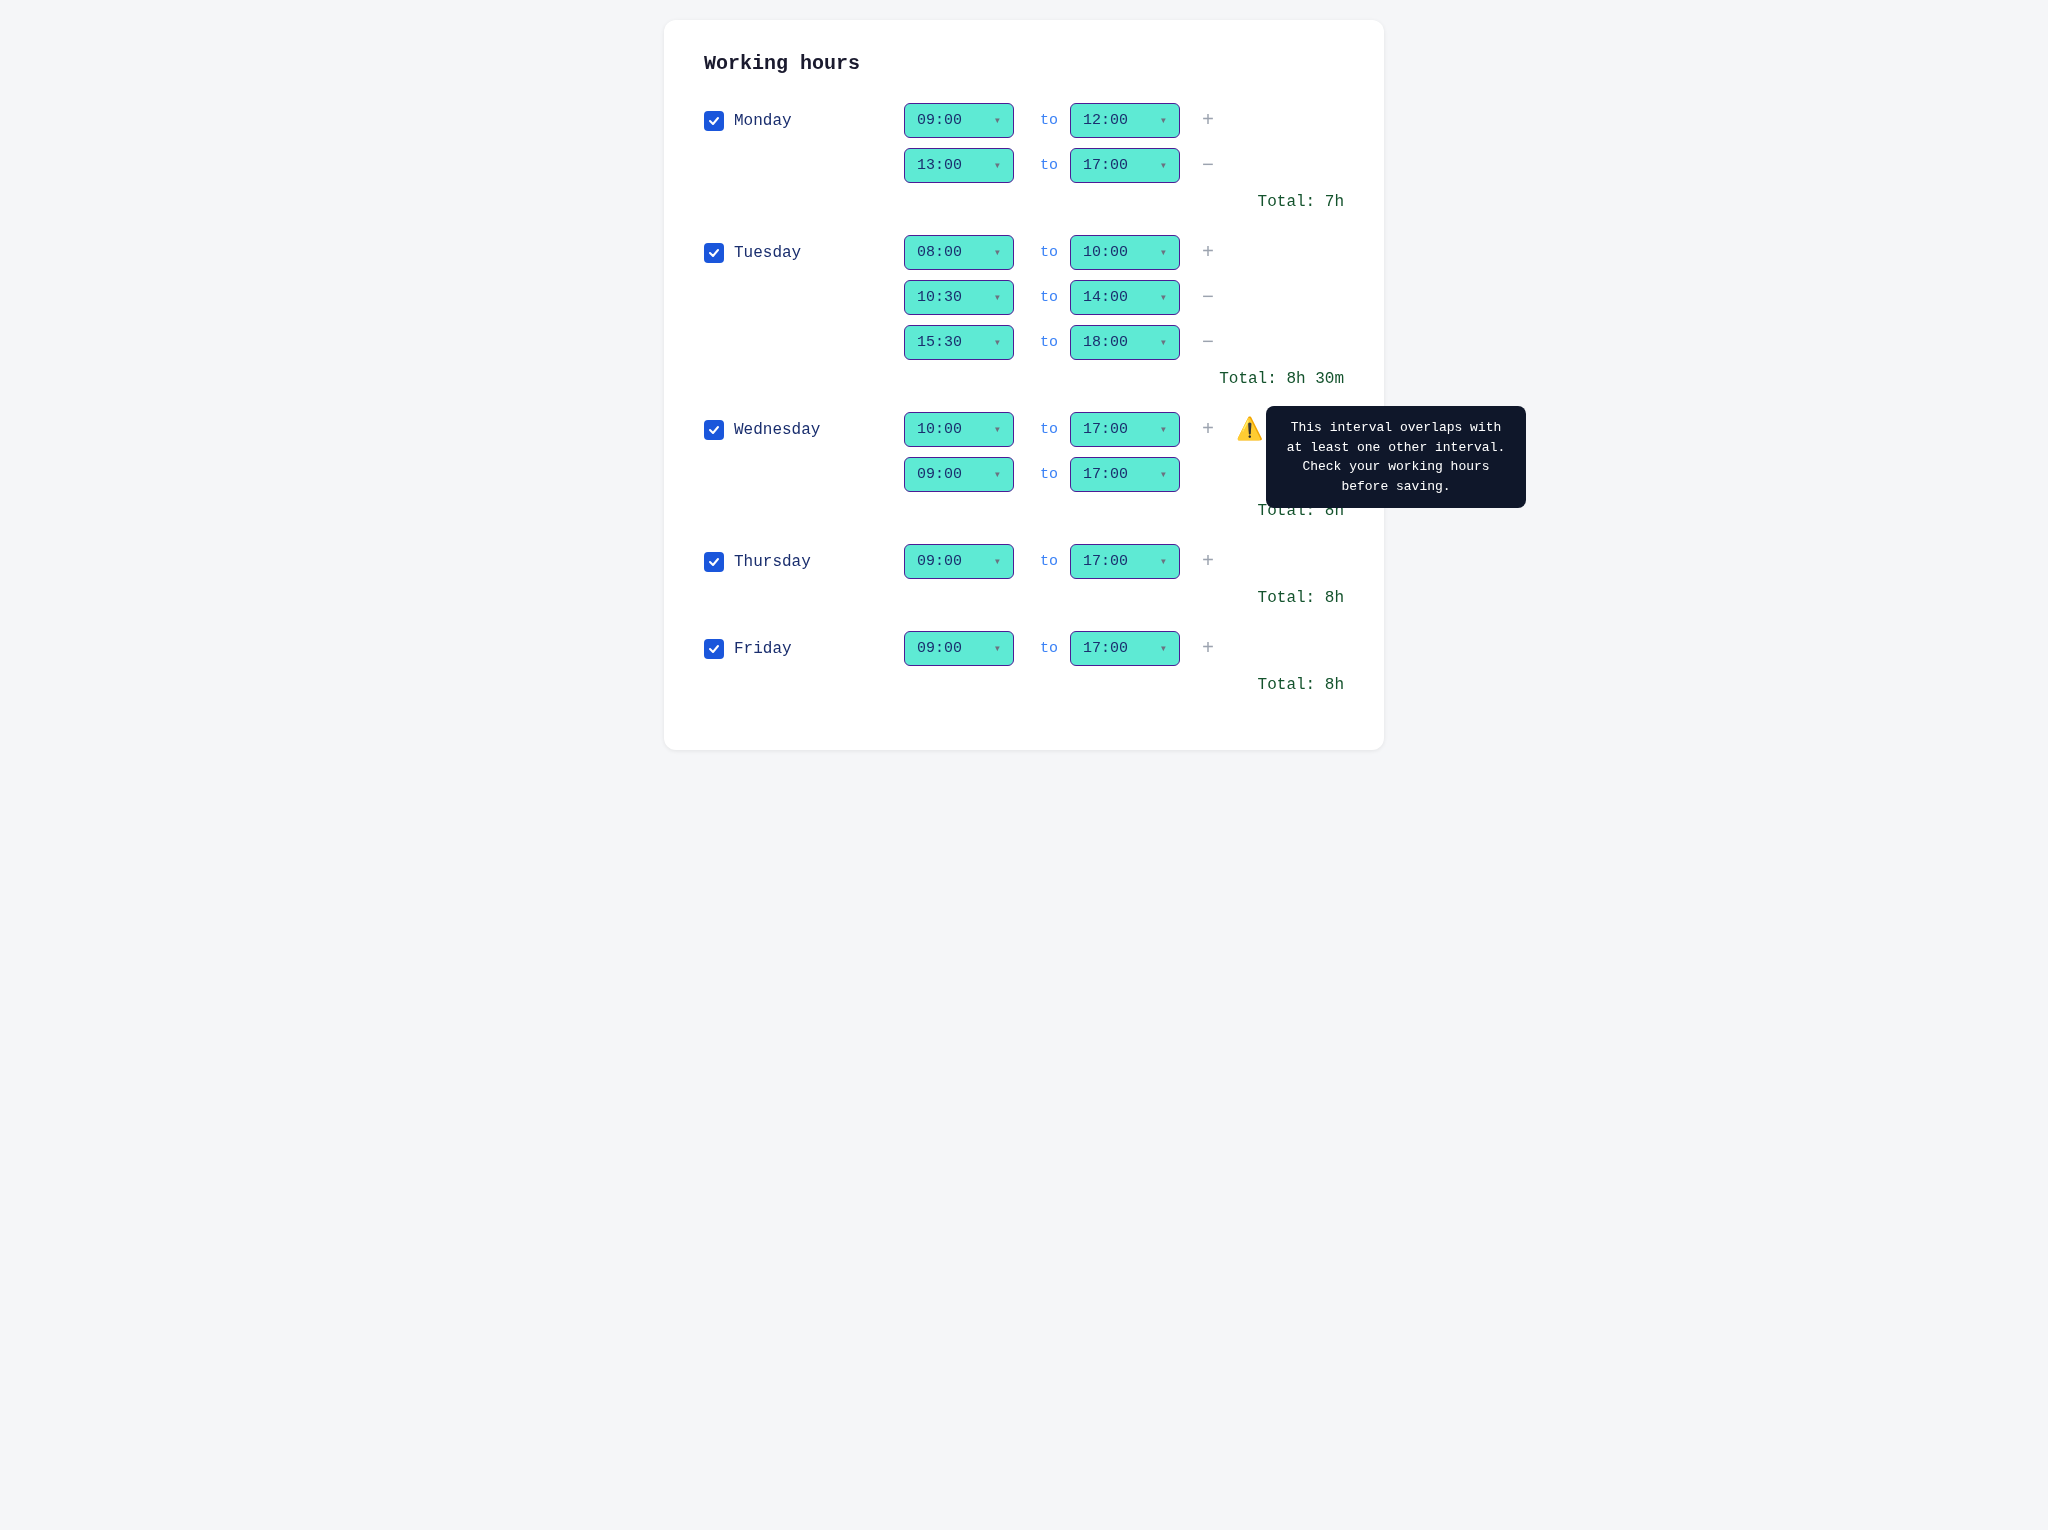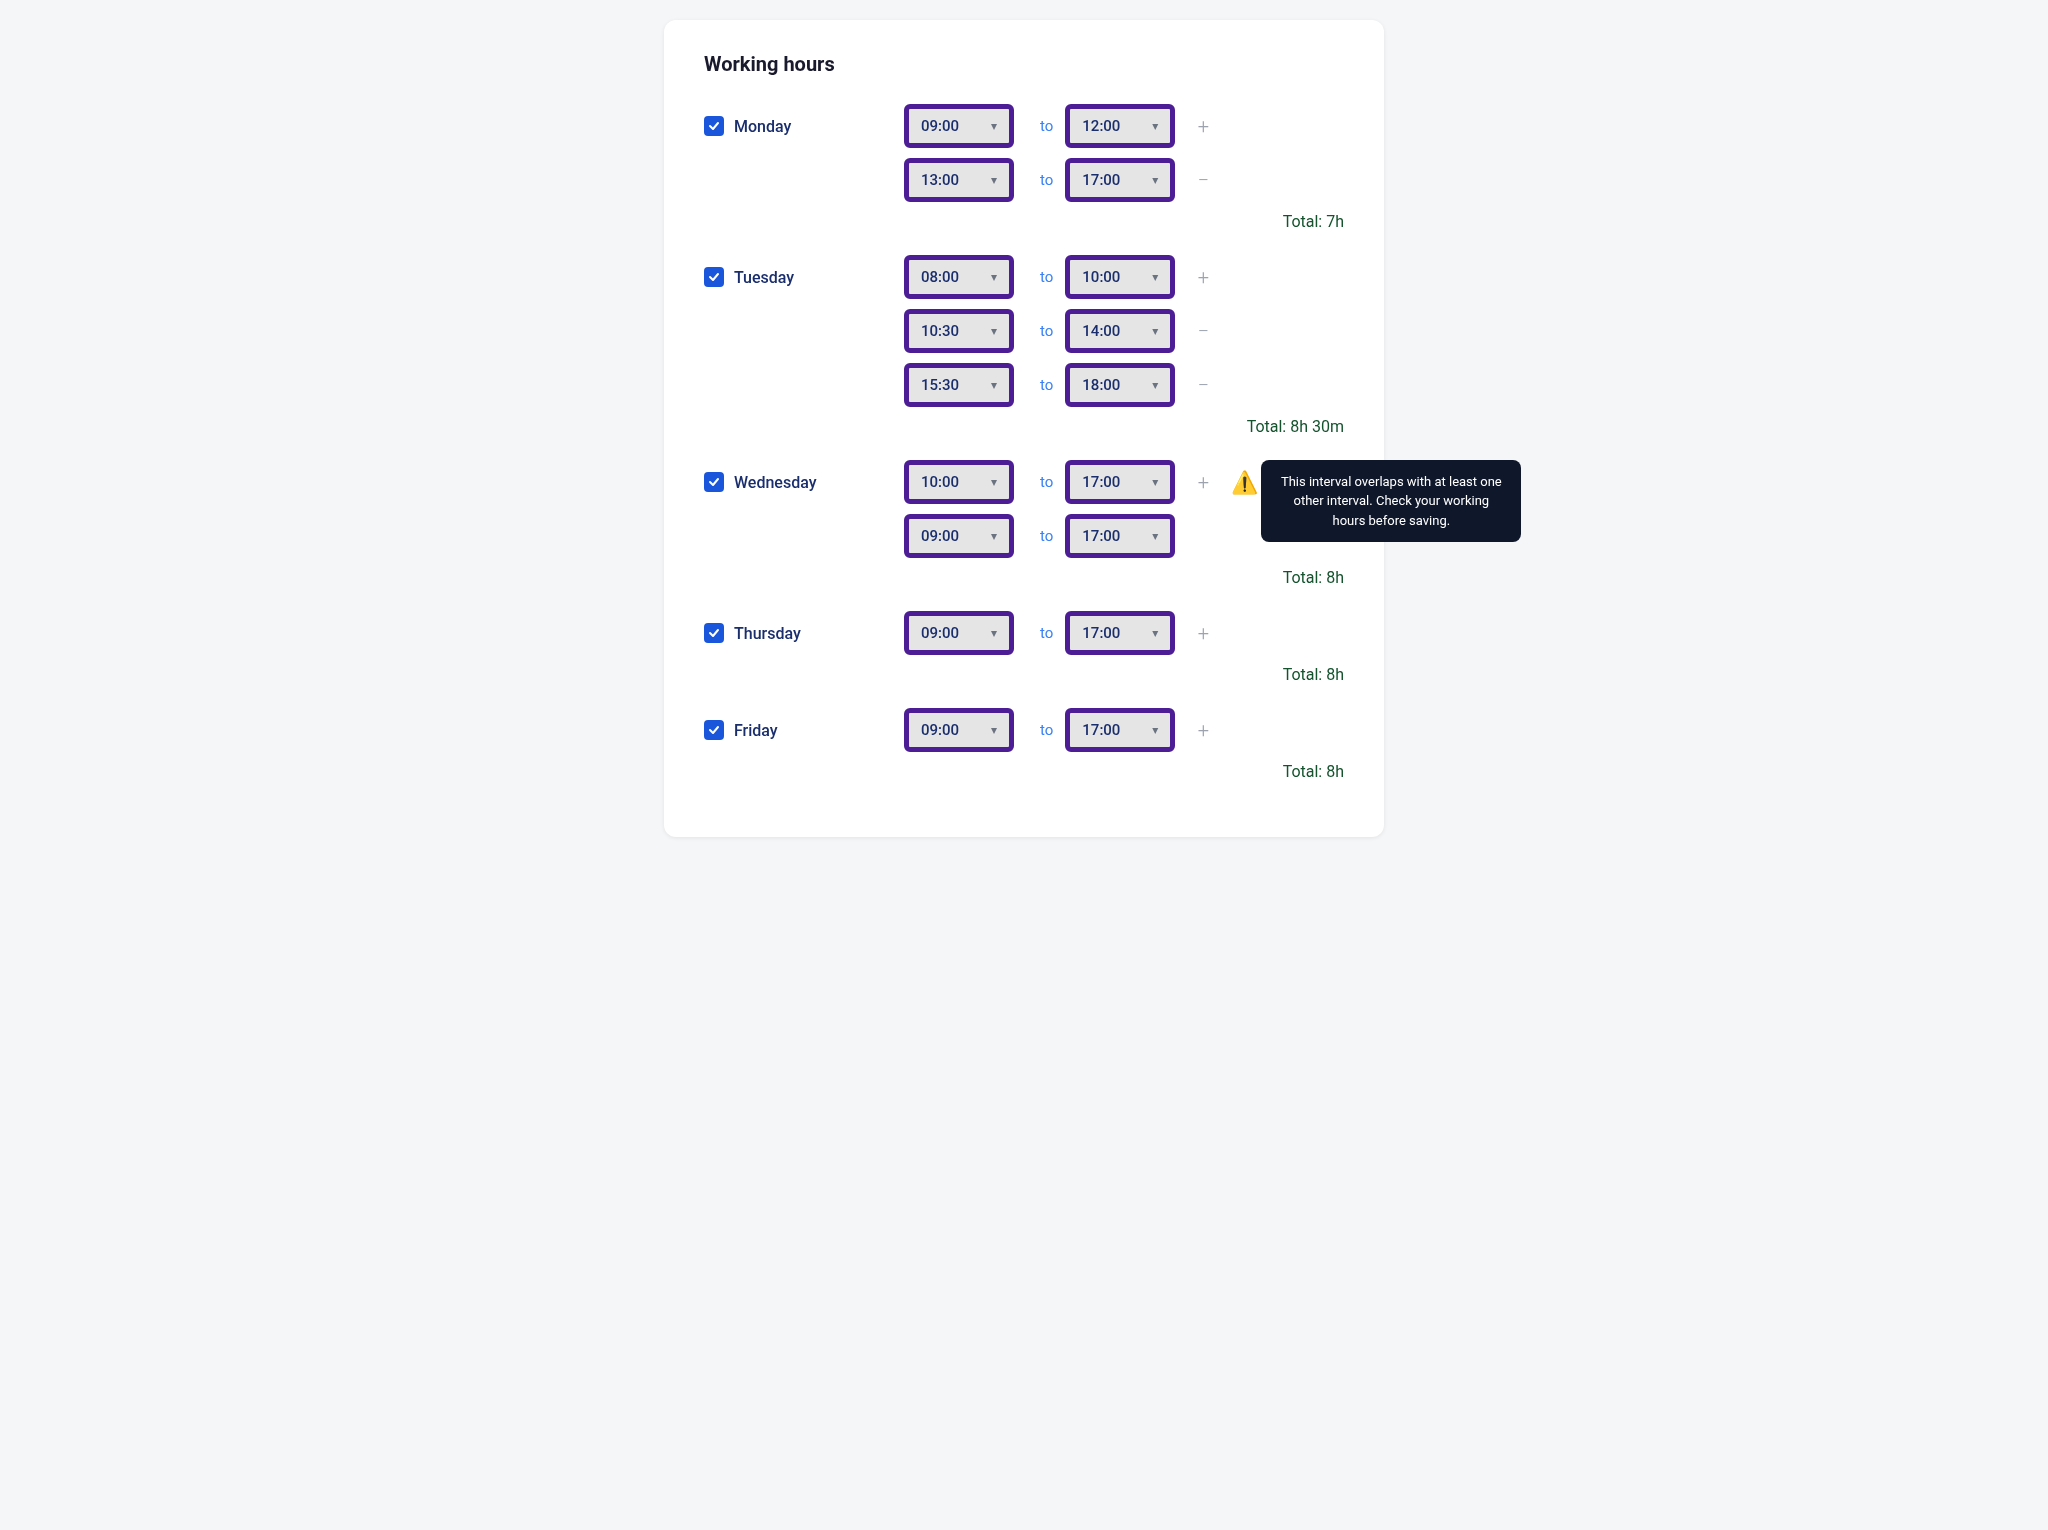--- a/index.html
+++ b/index.html
@@ -11,20 +11,21 @@
       align-items: flex-start;
       min-height: 100vh;
       padding: 20px;
     }
     .card {
       background: #fff;
       border-radius: 12px;
       padding: 32px 40px;
       width: 720px;
       box-shadow: 0 1px 4px rgba(0,0,0,0.08);
+      font-family: Liberation Mono, monospace;
     }
     .page-title {
       font-size: 20px;
       font-weight: 700;
       color: #1a1a2e;
       margin-bottom: 28px;
     }
     .day-section {
       margin-bottom: 24px;
     }
@@ -64,22 +65,22 @@
     }
     .time-controls {
       display: flex;
       align-items: center;
       gap: 12px;
       flex: 1;
     }
     .time-select {
       display: flex;
       align-items: center;
-      background: #e5e5e5;
-      border: 5px solid #4c1d95;
+      background: #5eead4;
+      border: 1px solid #4c1d95;
       border-radius: 6px;
       padding: 8px 12px;
       cursor: pointer;
       min-width: 110px;
       justify-content: space-between;
       gap: 0;
     }
     .time-value {
       font-size: 15px;
       color: #1a2e6e;

